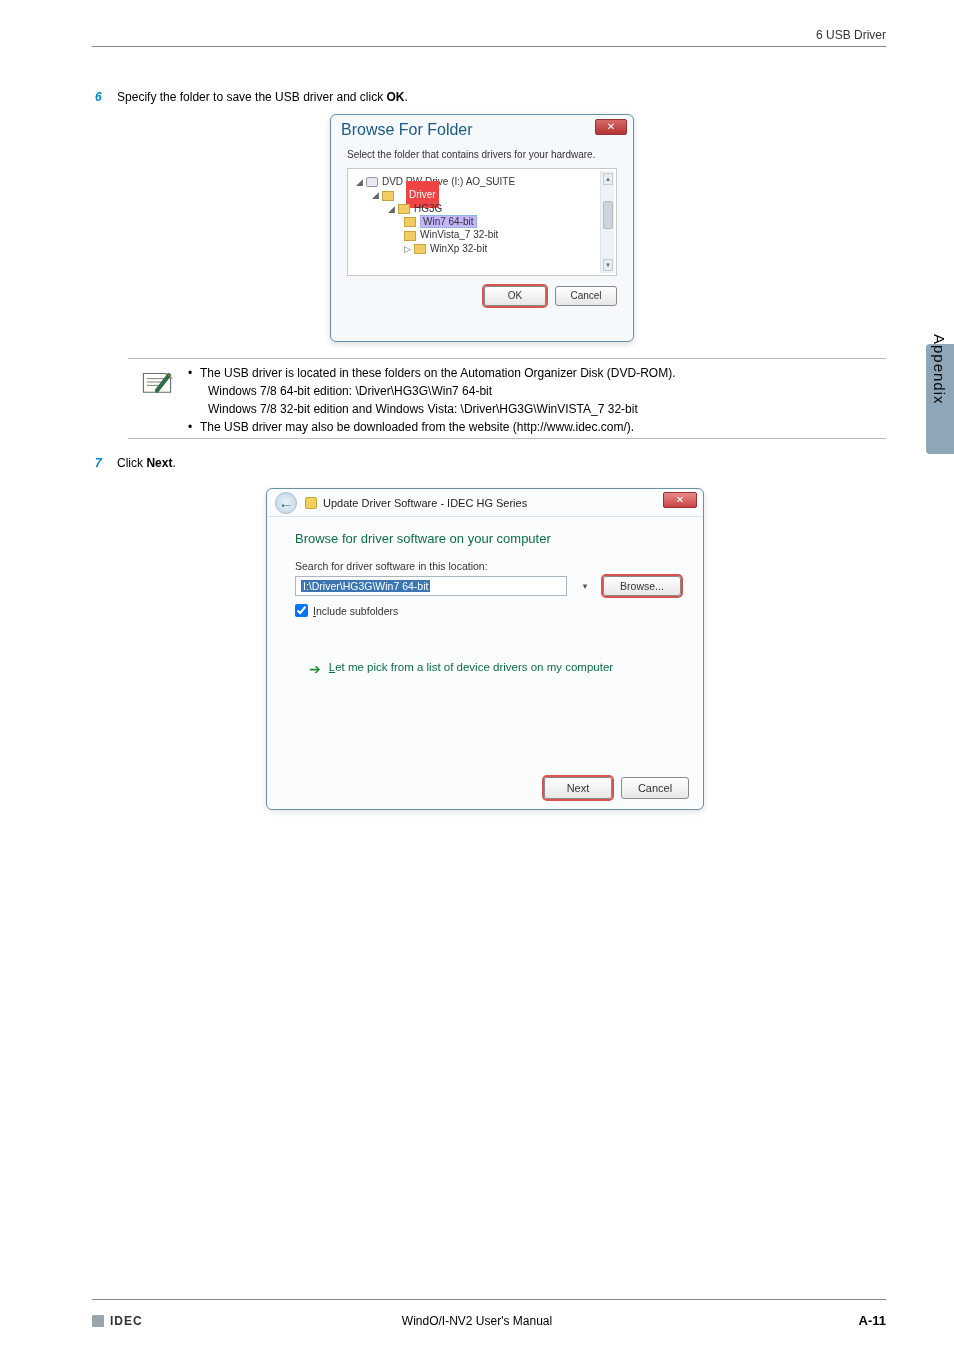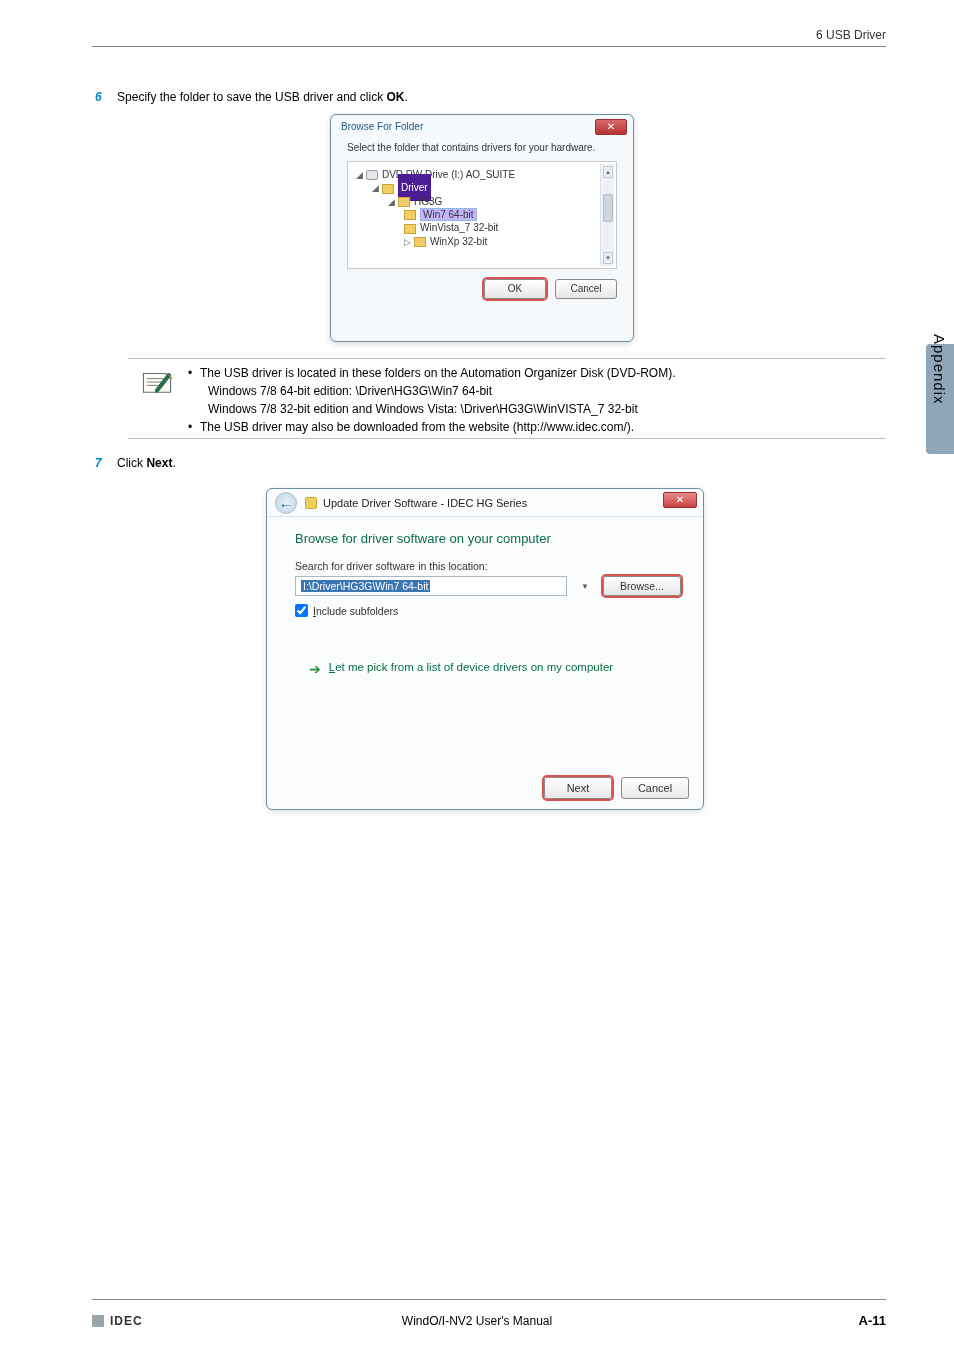--- a/index.html
+++ b/index.html
@@ -49,21 +49,21 @@
     height: 228px;
     border: 1px solid #6b8fa6;
     border-radius: 6px;
     background: #f6f9fc;
     box-shadow: 0 2px 6px rgba(0,0,0,0.15);
     font-size: 11px;
     color: #333;
   }
   .dlg1-title {
     padding: 6px 10px 4px 10px;
-    font-size: 10px;
+    font-size: 16px;
     color: #1a5a87;
   }
   .dlg1-close {
     position: absolute;
     top: 4px; right: 6px;
     width: 32px; height: 16px;
     background: linear-gradient(#d96a6a,#b43333);
     border: 1px solid #933;
     border-radius: 2px;
     color: #fff;
@@ -86,21 +86,21 @@
   }
   .tree-line { white-space: nowrap; padding: 1px 0; }
   .tree-i0 { padding-left: 0; }
   .tree-i1 { padding-left: 16px; }
   .tree-i2 { padding-left: 32px; }
   .tree-i3 { padding-left: 48px; }
   .tree-toggle { color:#666; margin-right:3px; font-size:9px; }
   .tree-folder { display:inline-block; width:12px; height:10px; background:#f3cd64; border:1px solid #c9a43a; margin-right:4px; vertical-align:middle; }
   .tree-disc { display:inline-block; width:12px; height:10px; background:#e8e8f0; border:1px solid #999; border-radius:2px; margin-right:4px; vertical-align:middle; }
   .tree-sel { background:#c4b5fd; border:1px dotted #7aa6cf; padding:0 2px; }
-  .tree-driver { color:#fff; background:#4c1d95; padding:8px 3px; }
+  .tree-driver { color:#fff; background:#ef4444; padding:8px 3px;margin-left:8px; }
   .dlg1-scrollbar { position:absolute; right:2px; top:2px; bottom:2px; width:14px; background:#eef2f6; border-left:1px solid #dde3e9; }
   .dlg1-scroll-thumb { position:absolute; top:30px; left:2px; width:10px; height:28px; background:#cdd4db; border:1px solid #b4bac1; border-radius:2px; }
   .dlg1-scroll-arrow { position:absolute; left:2px; width:10px; height:12px; background:#e8edf2; border:1px solid #c3cbd3; font-size:7px; text-align:center; line-height:10px; color:#666; }
   .dlg1-footer {
     display:flex; align-items:center;
     padding: 10px 16px 0 16px;
     font-size: 10px;
   }
   .dlg1-folder-label { margin-right: 10px; }
   .dlg1-folder-input {

